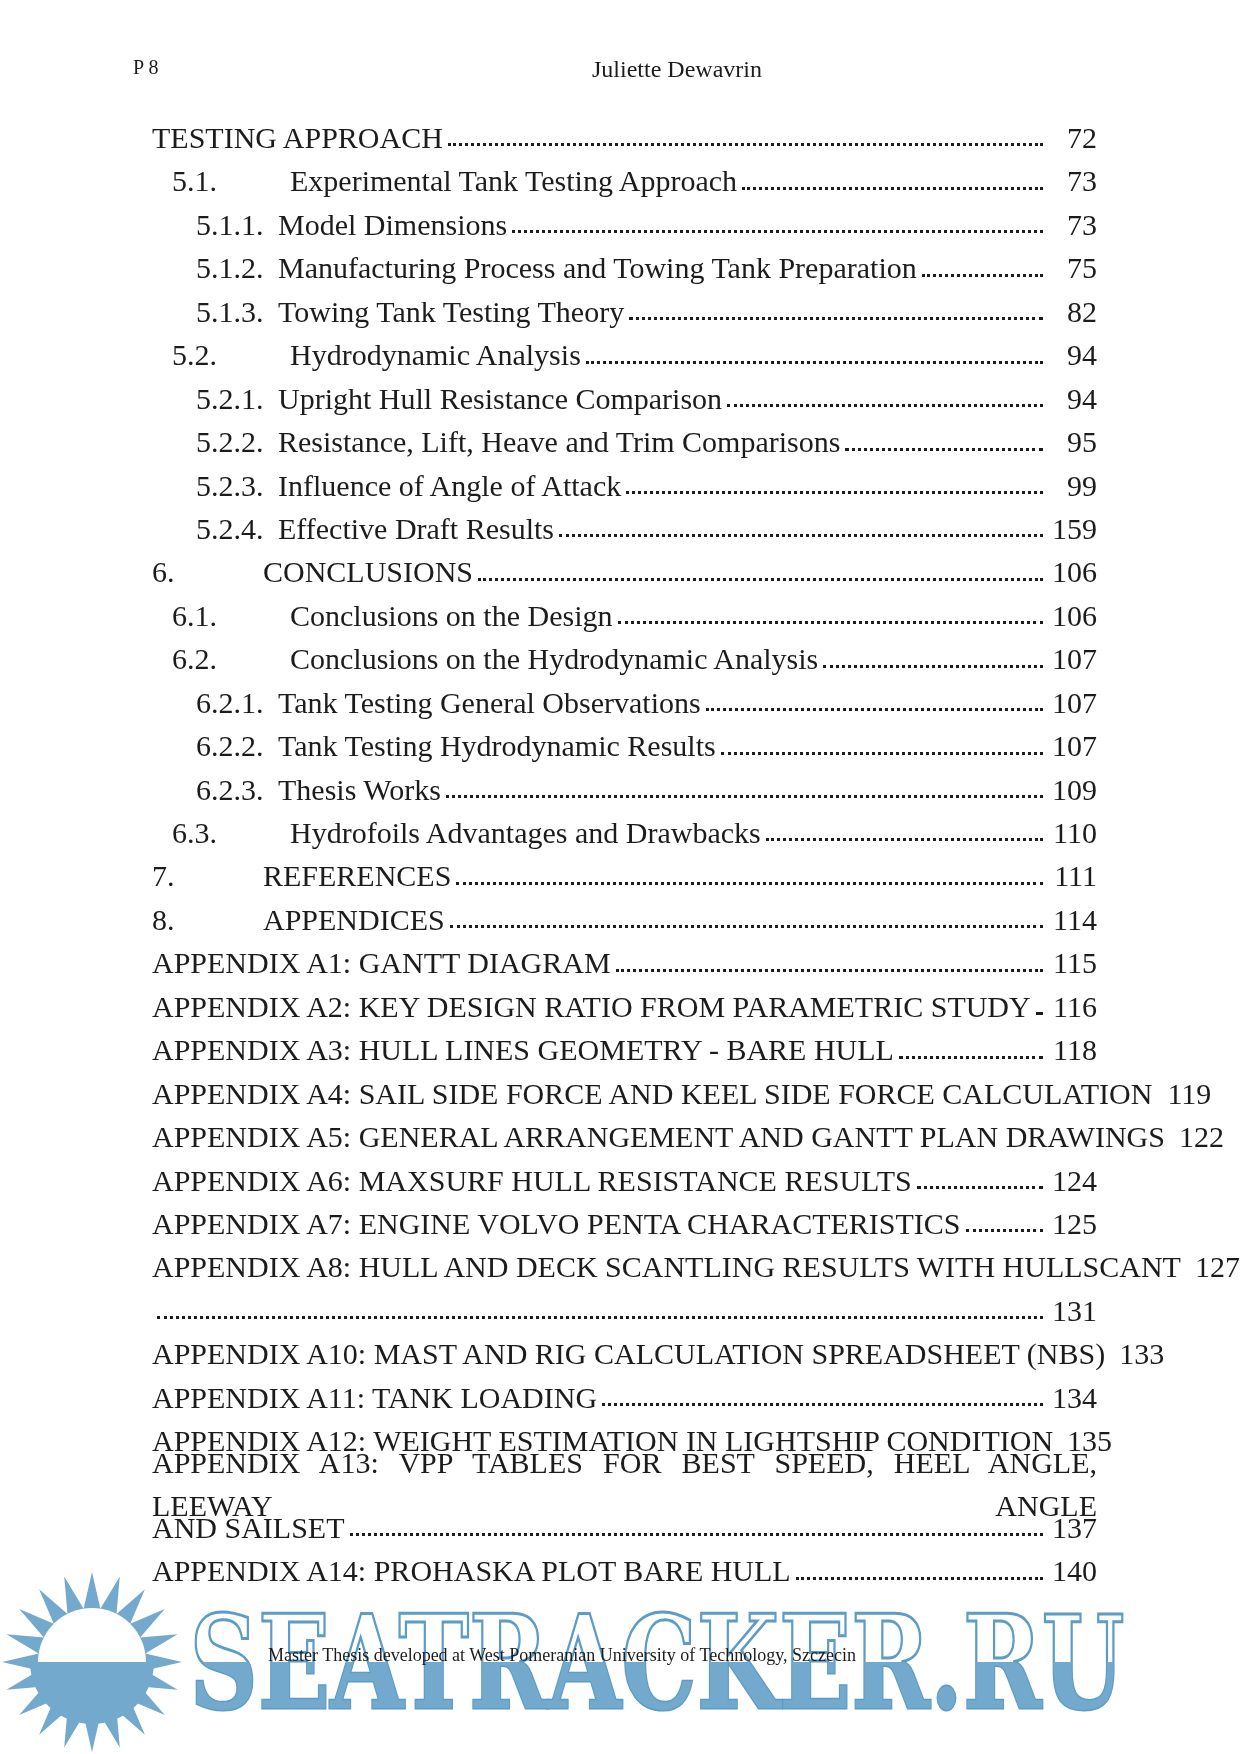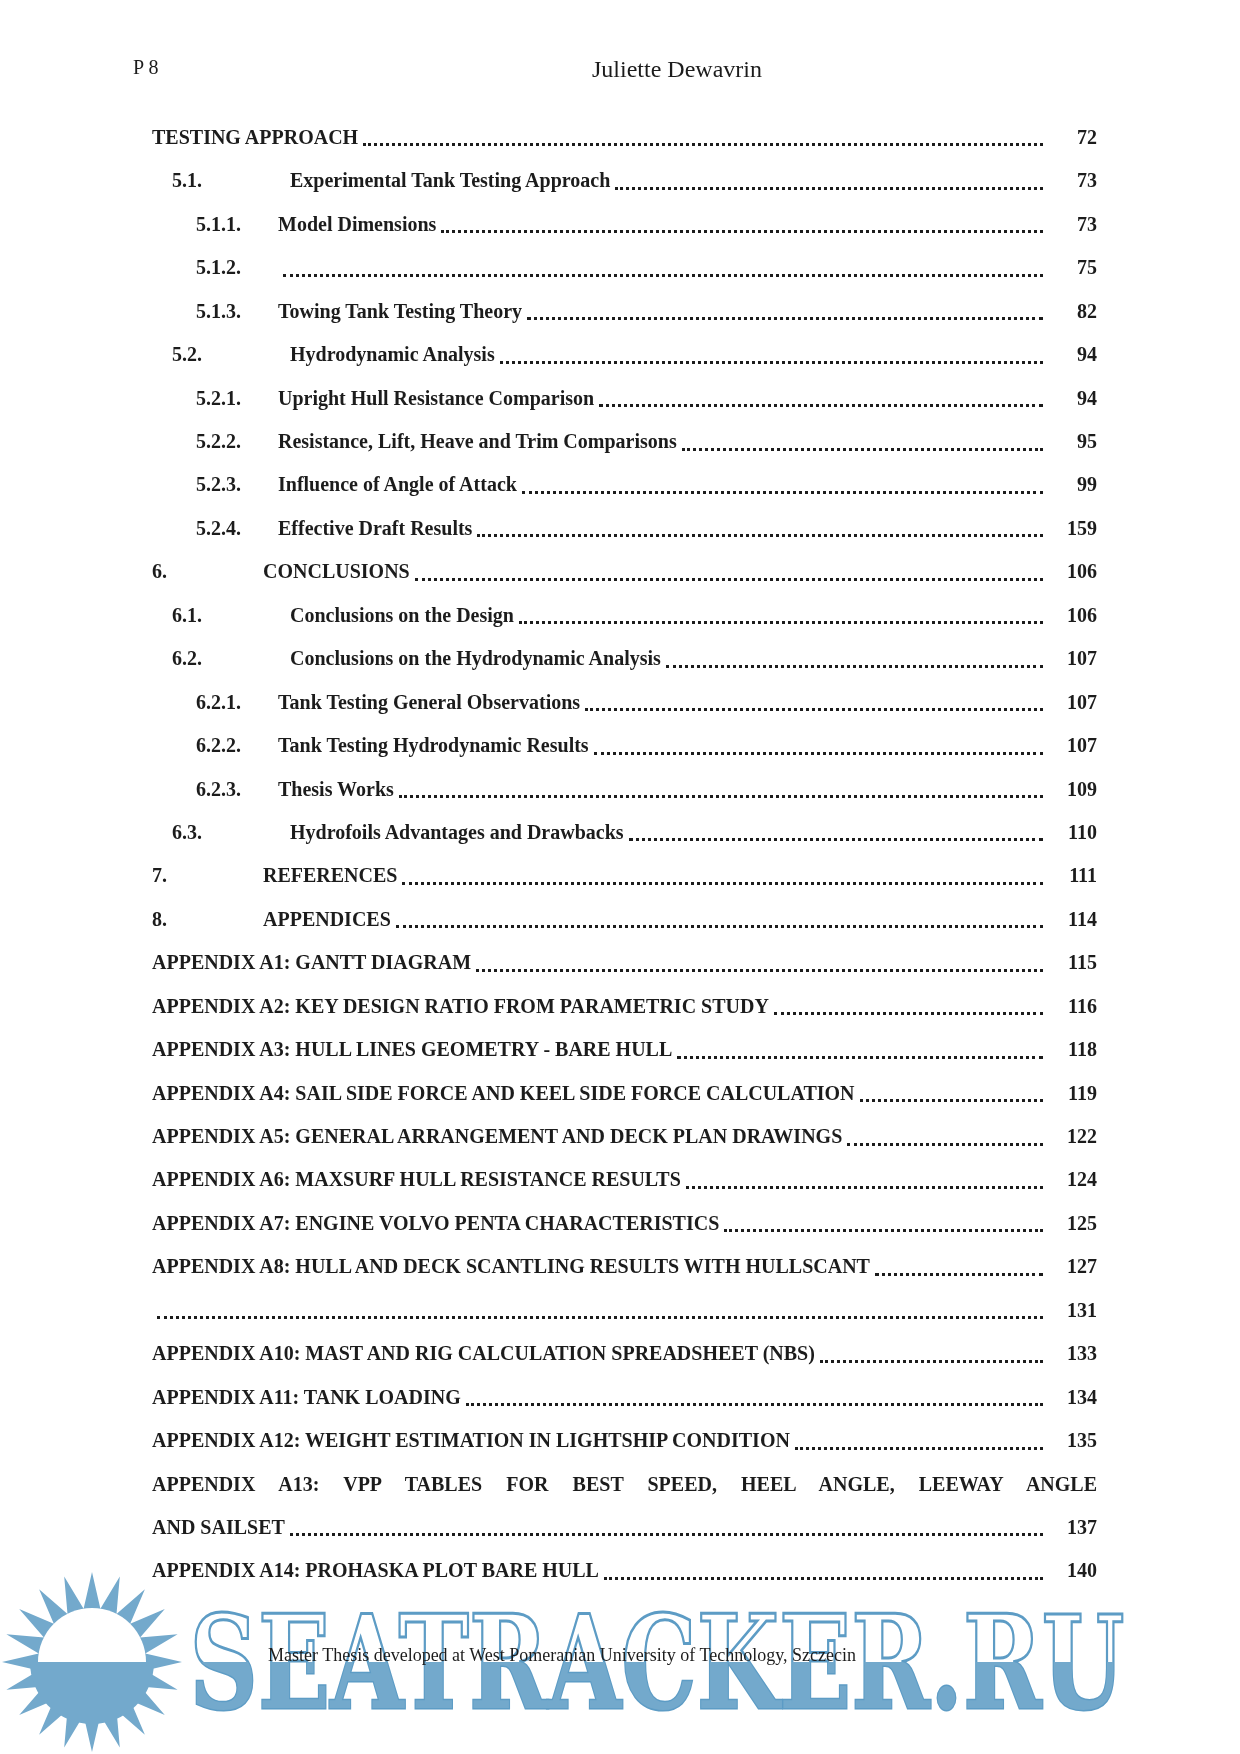--- a/index.html
+++ b/index.html
@@ -6,21 +6,21 @@
   body{
     width:1240px;height:1754px;position:relative;overflow:hidden;
     background:#ffffff;
     font-family:"Liberation Serif","DejaVu Serif",serif;
     color:#1c1c1c;
   }
   .hdr-left{position:absolute;left:133px;top:56px;font-size:20px;}
   .hdr-author{position:absolute;left:592px;top:56px;font-size:24px;}
 
   .toc{position:absolute;left:152px;top:116px;width:945px;}
-  .row{display:flex;align-items:flex-end;height:43.45px;line-height:43.45px;font-size:20px;white-space:nowrap;font-weight:bold;}
+  .row{display:flex;align-items:center;height:43.45px;line-height:43.45px;font-size:30px;white-space:nowrap;}
   .num{flex:0 0 auto;}
   .lv1 .num{width:111px;}
   .lv2{padding-left:20px;}
   .lv2 .num{width:118px;}
   .lv3{padding-left:44px;}
   .lv3 .num{width:82px;}
   .lbl{flex:0 0 auto;}
   .leader{flex:1 1 auto;height:0;align-self:flex-end;border-bottom:3px dotted #1c1c1c;margin:0 6px 13px 5px;}
   .pg{flex:0 0 auto;width:48px;text-align:right;}
   .row.just{white-space:normal;}
@@ -48,20 +48,21 @@
       <span class="pg">73</span>
     </div>
     <div class="row lv3">
       <span class="num">5.1.1.</span>
       <span class="lbl">Model Dimensions</span>
       <span class="leader"></span>
       <span class="pg">73</span>
     </div>
     <div class="row lv3">
       <span class="num">5.1.2.</span>
+      <span class="lbl">Manufacturing Process and Towing Tank Preparation</span>
       <span class="leader"></span>
       <span class="pg">75</span>
     </div>
     <div class="row lv3">
       <span class="num">5.1.3.</span>
       <span class="lbl">Towing Tank Testing Theory</span>
       <span class="leader"></span>
       <span class="pg">82</span>
     </div>
     <div class="row lv2">
@@ -162,21 +163,21 @@
       <span class="lbl">APPENDIX A3: HULL LINES GEOMETRY - BARE HULL</span>
       <span class="leader"></span>
       <span class="pg">118</span>
     </div>
     <div class="row lvch">
       <span class="lbl">APPENDIX A4: SAIL SIDE FORCE AND KEEL SIDE FORCE CALCULATION</span>
       <span class="leader"></span>
       <span class="pg">119</span>
     </div>
     <div class="row lvch">
-      <span class="lbl">APPENDIX A5: GENERAL ARRANGEMENT AND DECK PLAN DRAWINGS</span>
+      <span class="lbl">APPENDIX A5: GENERAL ARRANGEMENT AND GANTT PLAN DRAWINGS</span>
       <span class="leader"></span>
       <span class="pg">122</span>
     </div>
     <div class="row lvch">
       <span class="lbl">APPENDIX A6: MAXSURF HULL RESISTANCE RESULTS</span>
       <span class="leader"></span>
       <span class="pg">124</span>
     </div>
     <div class="row lvch">
       <span class="lbl">APPENDIX A7: ENGINE VOLVO PENTA CHARACTERISTICS</span>

